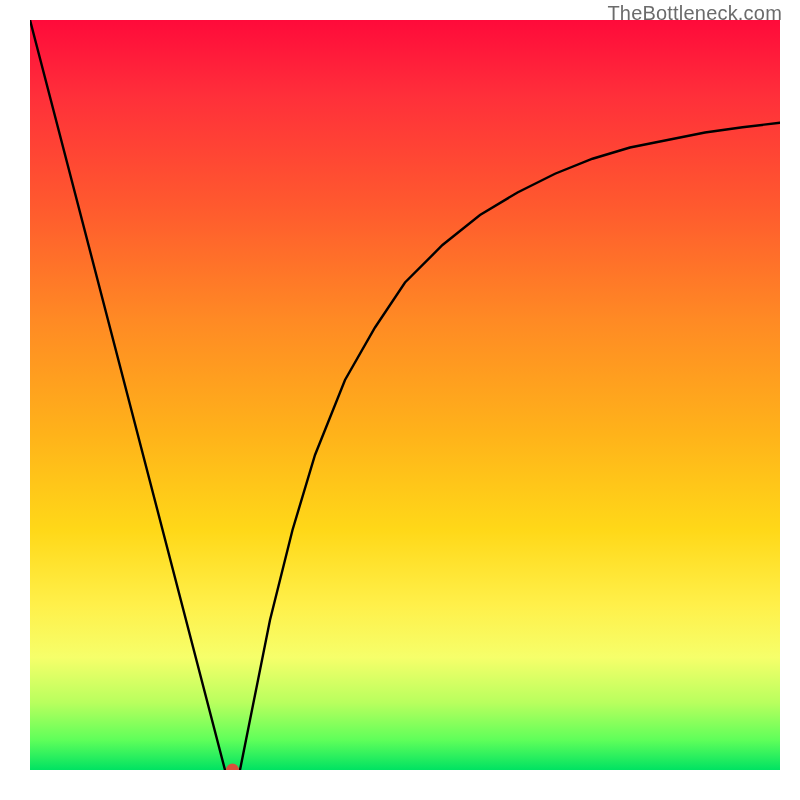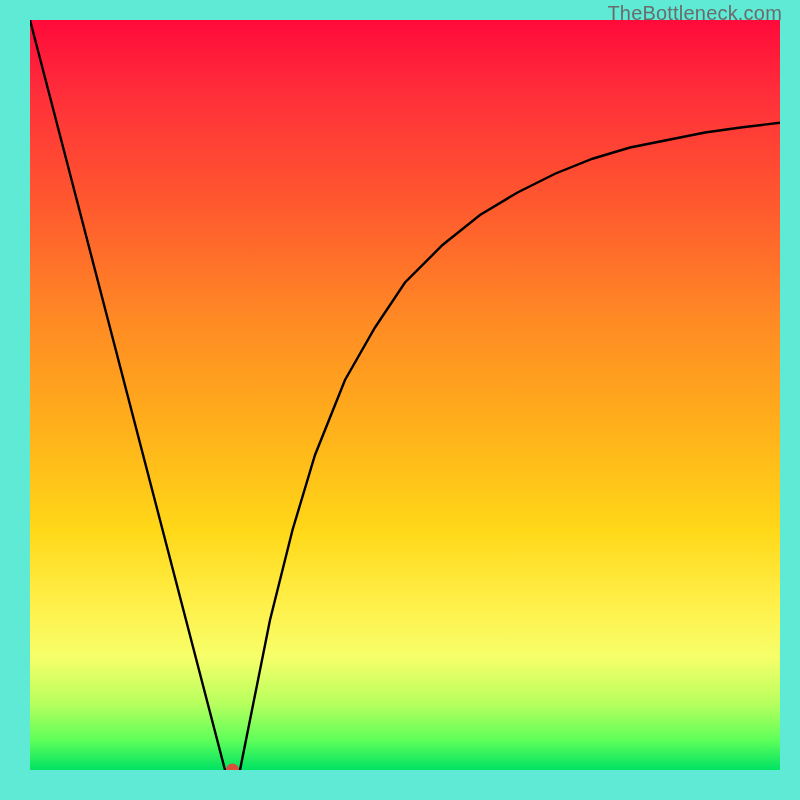--- a/index.html
+++ b/index.html
@@ -8,21 +8,21 @@
     width: 800px;
     height: 800px;
     background: #000;
     font-family: Arial, Helvetica, sans-serif;
     overflow: hidden;
   }
   .frame {
     position: relative;
     width: 800px;
     height: 800px;
-    background: #5eead4;
+    background: #ffffff;
   }
   .plot-area {
     position: absolute;
     left: 30px;
     top: 20px;
     width: 750px;
     height: 750px;
     
     background: linear-gradient(to bottom,
       #ff0a3a 0%,

